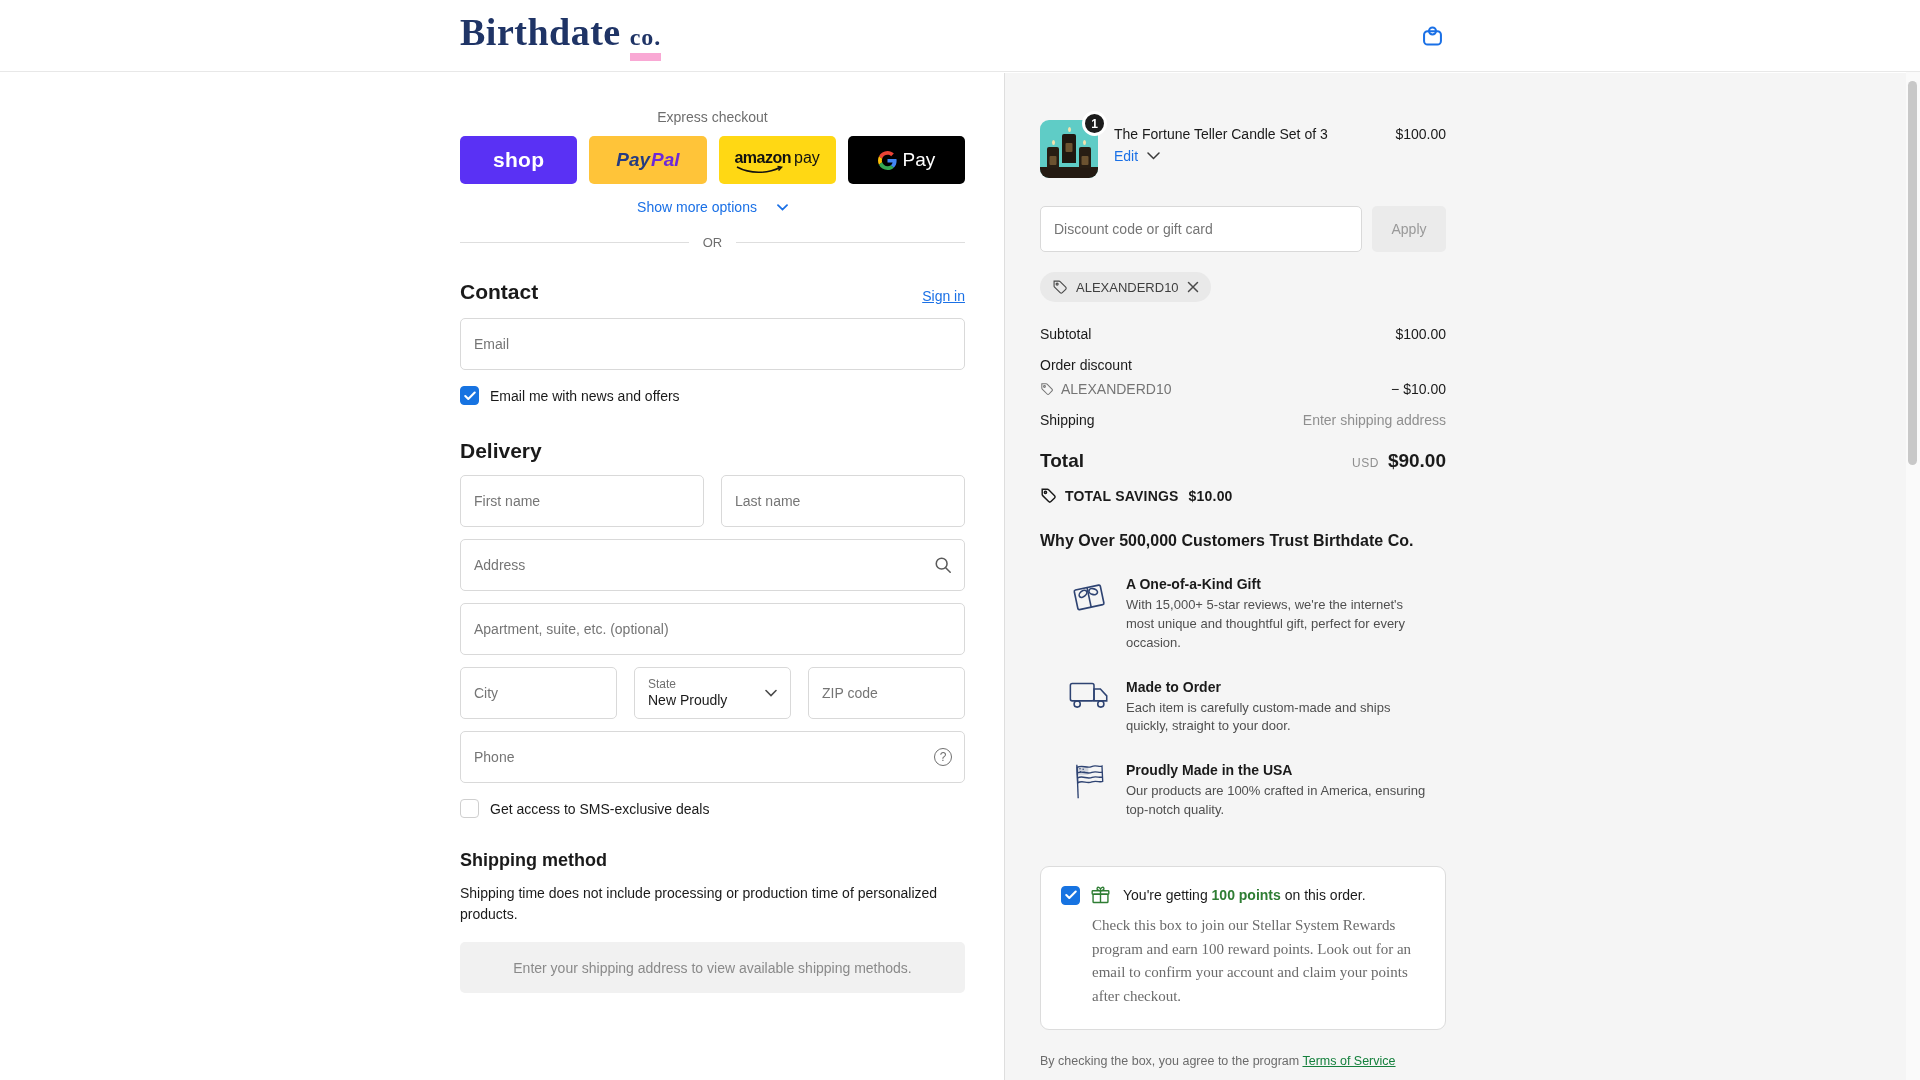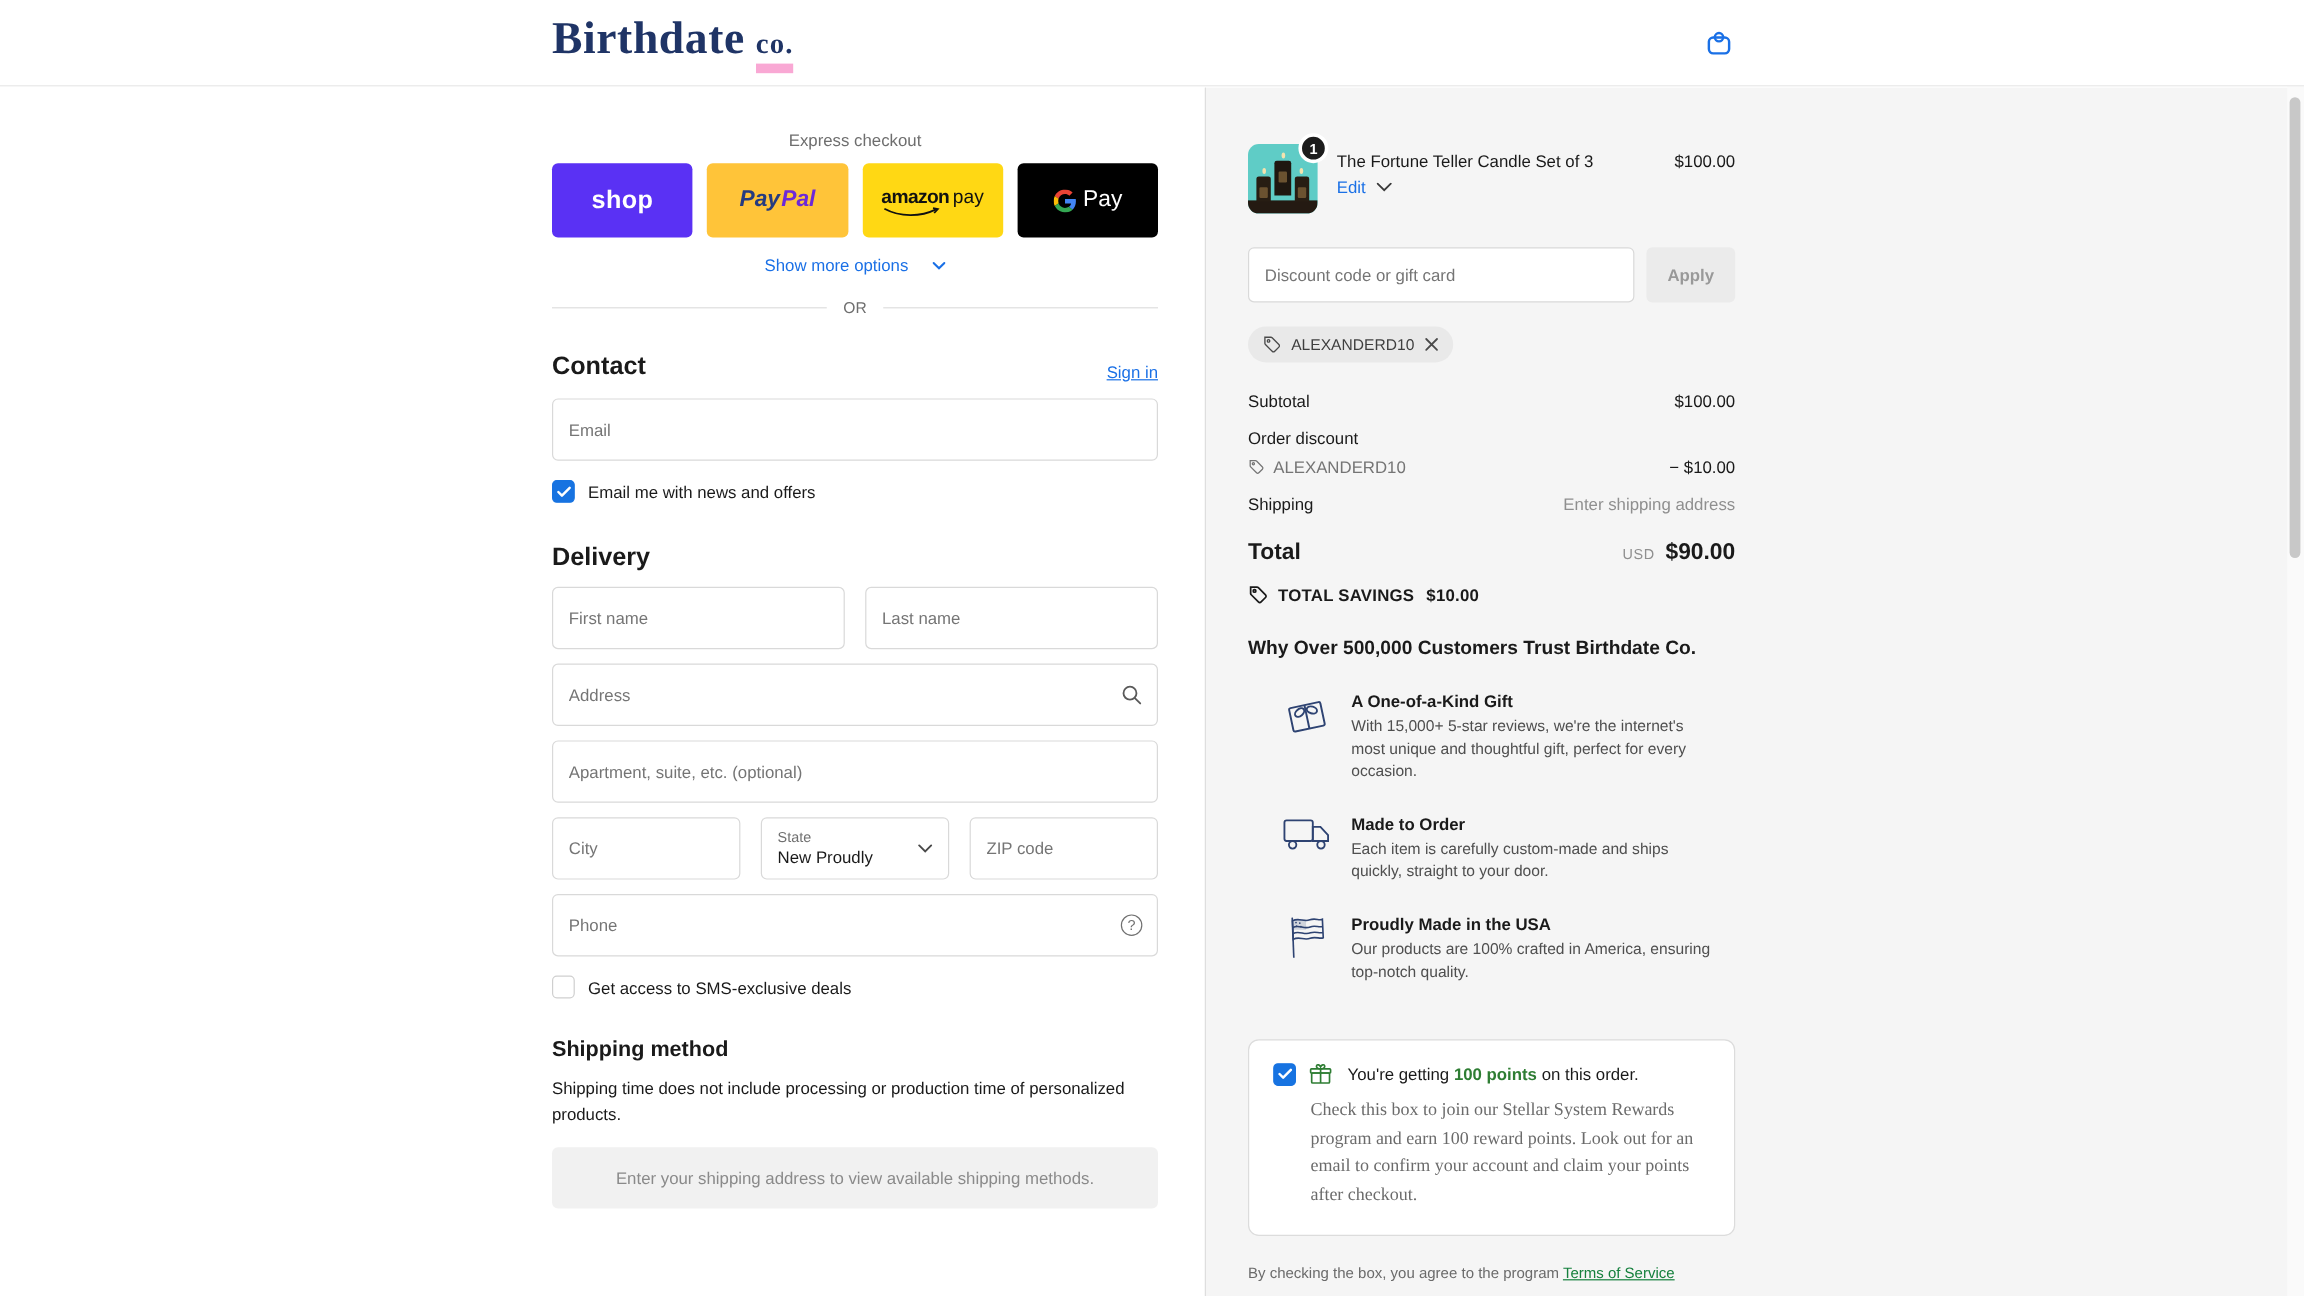--- a/index.html
+++ b/index.html
@@ -19,21 +19,21 @@
   
   .left-col { position:absolute; top:73px; left:0; width:1004px; height:1007px; background:#fff; }
   .left-inner { width:505px; margin-left:460px; padding-top:36px; }
   .right-col { position:absolute; top:73px; left:1004px; width:916px; height:1007px;
                background:#f5f5f5; border-left:1px solid #dedede; }
   .right-inner { width:406px; margin-left:35px; padding-top:47px; }
 
   
   .express-label { text-align:center; color:#6e6e6e; font-size:14px; margin-bottom:11px; }
   .express-row { display:flex; gap:12px; }
-  .exp-btn { flex:1; height:62px; border-radius:5px; display:flex; align-items:center;
+  .exp-btn { flex:1; height:48px; border-radius:5px; display:flex; align-items:center;
              justify-content:center; cursor:pointer; border:none; }
   .btn-shop { background:#5a31f4; color:#fff; font-size:21px; font-weight:700; letter-spacing:.3px; }
   .btn-paypal { background:#ffc439; font-style:italic; font-weight:700; font-size:19px; }
   .pp-pay { color:#253b80; } .pp-pal { color:#6d28d9; margin-left:1px; }
   .btn-amazon { background:#ffd814; color:#111; }
   .amz-wrap { position:relative; display:flex; align-items:baseline; padding-bottom:4px; }
   .amz-word { font-weight:700; font-size:16px; letter-spacing:-.5px; }
   .amz-pay { font-size:16px; margin-left:3px; }
   .amz-smile { position:absolute; left:1px; bottom:-3px; }
   .btn-gpay { background:#000; color:#fff; gap:6px; }
@@ -93,21 +93,21 @@
   .prod-title { font-size:14px; color:#1a1a1a; }
   .edit-row { margin-top:6px; display:flex; align-items:center; gap:9px; cursor:pointer; }
   .edit-link { color:#1a70e6; font-size:14px; }
   .prod-price { font-size:14px; padding-top:6px; }
 
   .discount-row { display:flex; gap:10px; margin-top:28px; }
   .discount-input { flex:1; height:46px; border:1px solid #d9d9d9; border-radius:5px; padding:0 13px;
                     font-size:14px; font-family:"Liberation Sans",sans-serif; color:#1a1a1a; outline:none; }
   .discount-input::placeholder { color:#757575; }
   .apply-btn { width:74px; height:46px; border:none; border-radius:5px; background:#ebebeb; color:#999;
-               font-size:14px; font-weight:700; cursor:pointer; font-family:"Liberation Sans",sans-serif; }
+               font-size:14px; font-weight:400; cursor:pointer; font-family:"Liberation Sans",sans-serif; }
   .tag-pill { display:inline-flex; align-items:center; gap:8px; height:30px; border-radius:15px;
               background:#e9e9e9; padding:0 12px; margin-top:20px; font-size:13px; color:#3f3f3f; }
   .pill-x { display:flex; cursor:pointer; }
 
   .totals { margin-top:24px; }
   .t-row { display:flex; justify-content:space-between; align-items:center; font-size:14px; margin-top:13px; }
   .t-row:first-child { margin-top:0; }
   .code-cell { display:flex; align-items:center; gap:7px; color:#757575; }
   .gray-val { color:#8f8f8f; }
   .disc-label { margin-top:15px; margin-bottom:0; }

